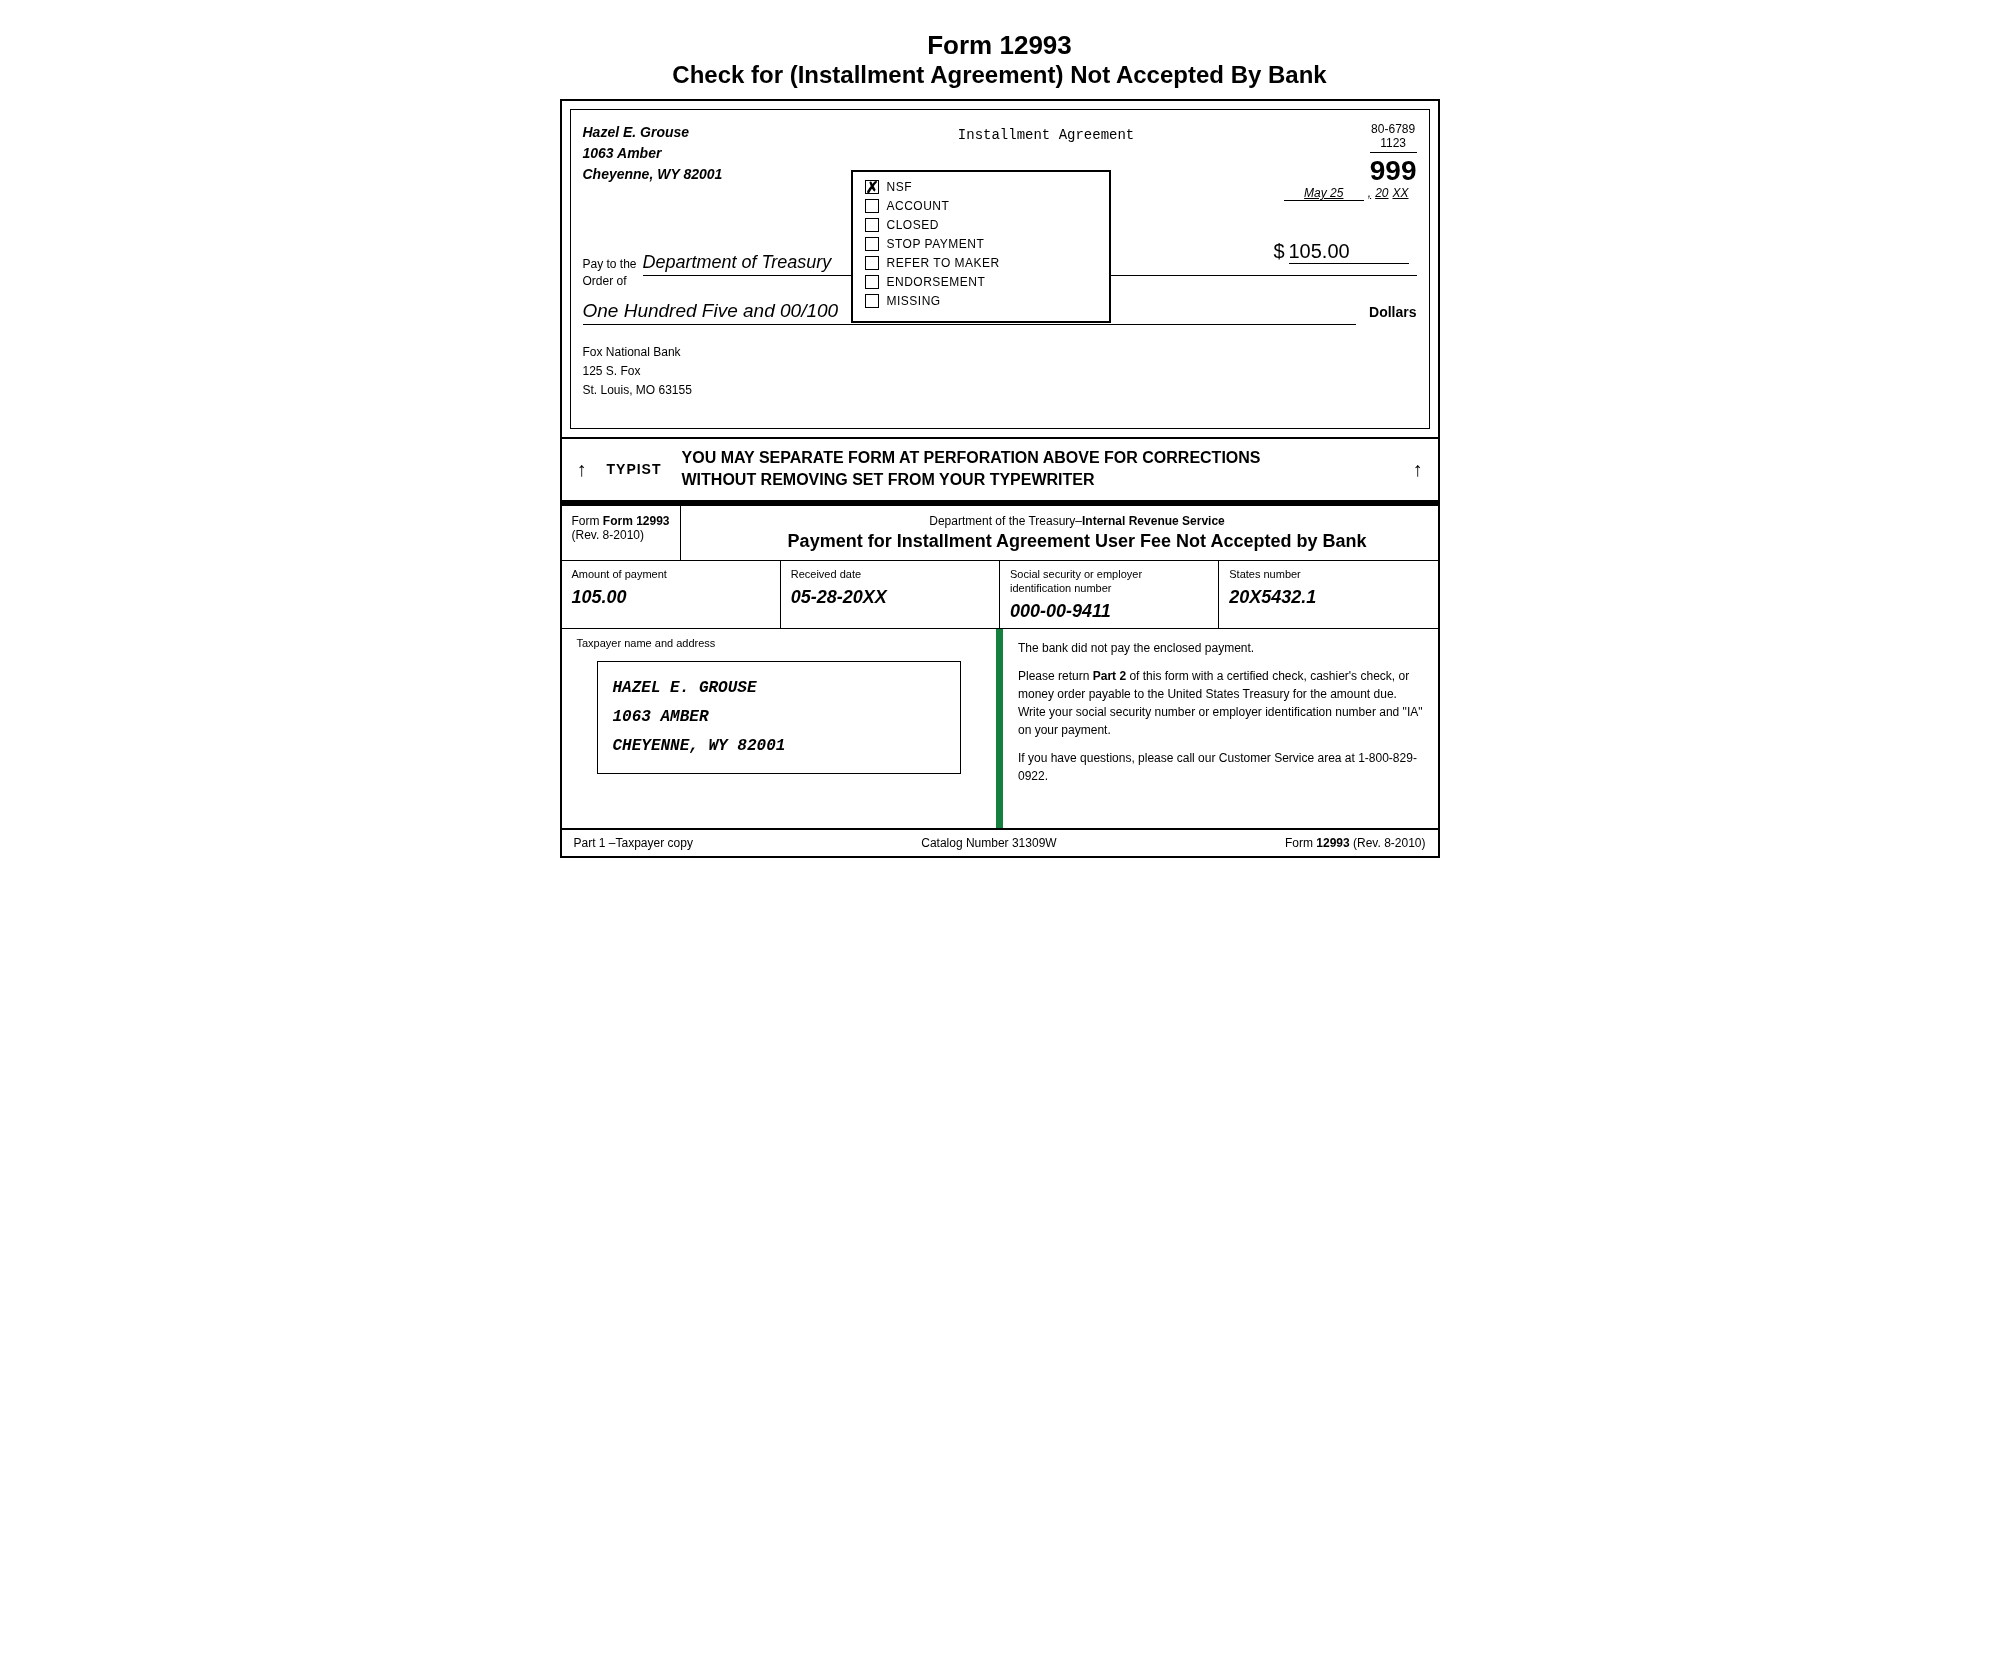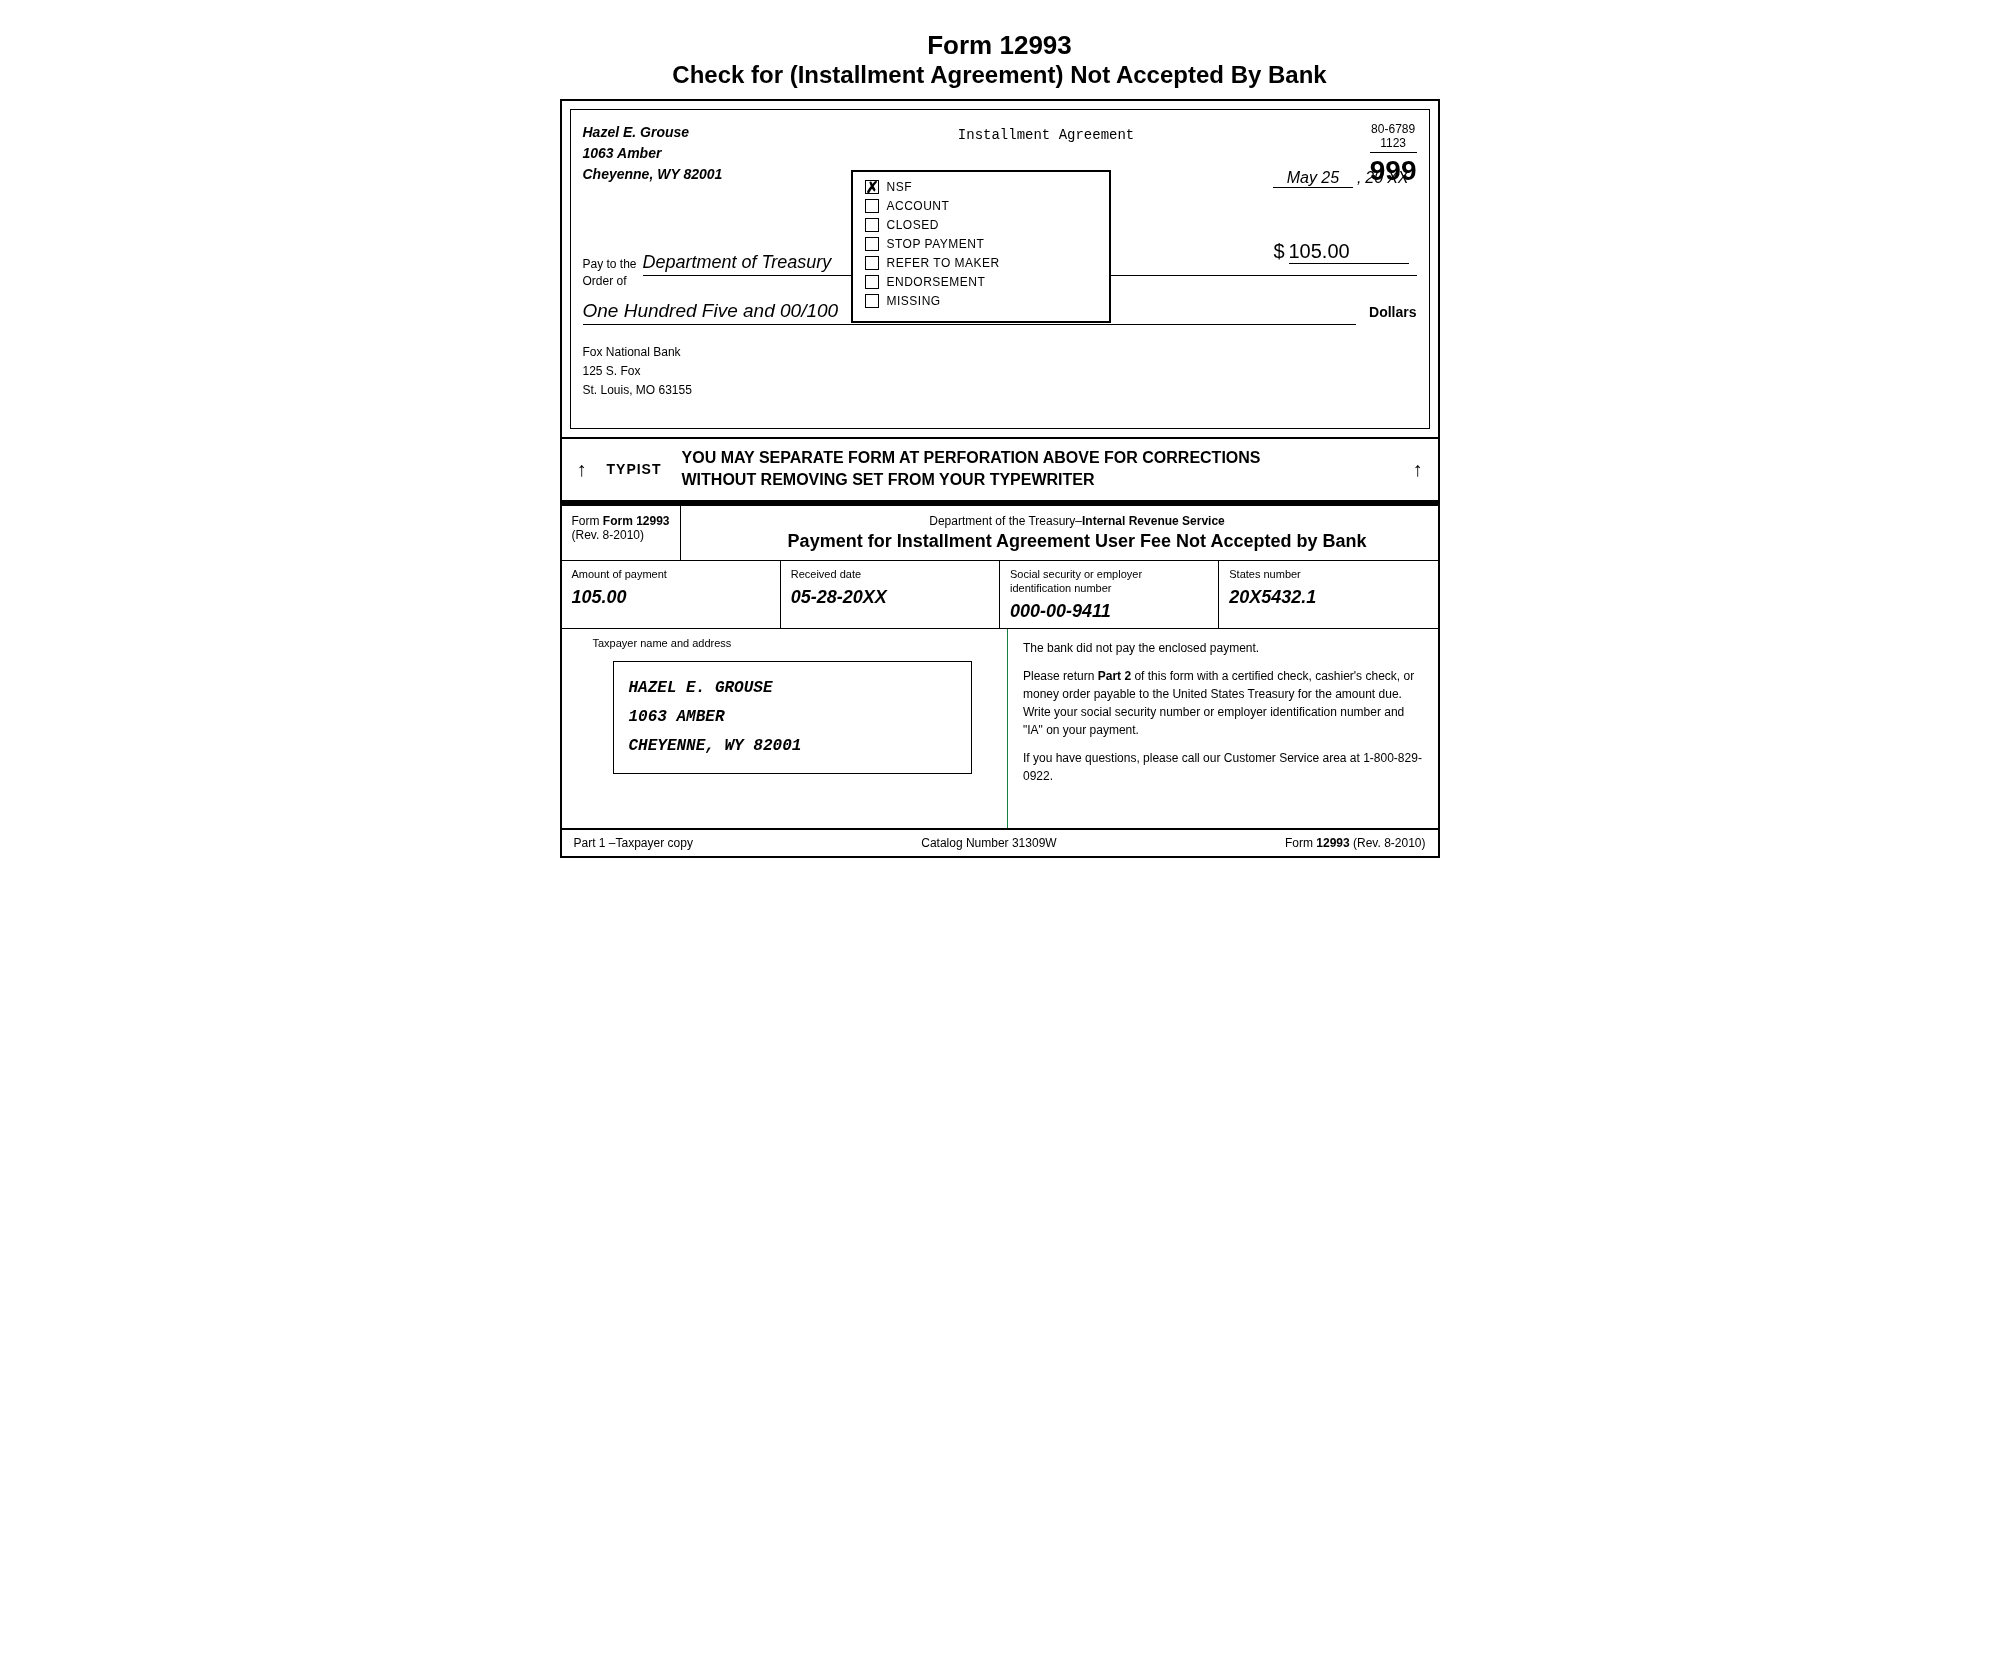--- a/index.html
+++ b/index.html
@@ -113,24 +113,25 @@
     }
     .nsf-label {
       font-size: 12px;
       font-weight: normal;
       letter-spacing: 0.5px;
     }
 
     
     .date-area {
       position: absolute;
-      top: 59px;
+      top: 76px;
       right: 20px;
-      font-size: 16px;
-      font-style: italic;
+      font-size: 12px;
+      font-style: italic;
+      text-decoration: underline;
     }
     .date-line {
       display: flex;
       align-items: baseline;
       gap: 4px;
     }
     .date-underline {
       border-bottom: 1px solid #000;
       min-width: 80px;
       display: inline-block;
@@ -290,23 +291,22 @@
     }
 
     
     .name-instructions-row {
       display: flex;
       border-bottom: 1px solid #000;
       min-height: 200px;
     }
     .name-address-col {
       padding: 8px 15px;
-      border-right: 1px solid #15803d;
-      flex: 1;
-      margin-left: 16px;
+      border-right: 7px solid #15803d;
+      flex: 1;
     }
     .name-address-label {
       font-size: 11px;
       margin-bottom: 12px;
     }
     .name-address-box {
       border: 1px solid #000;
       padding: 12px 15px;
       font-style: italic;
       font-size: 16px;

